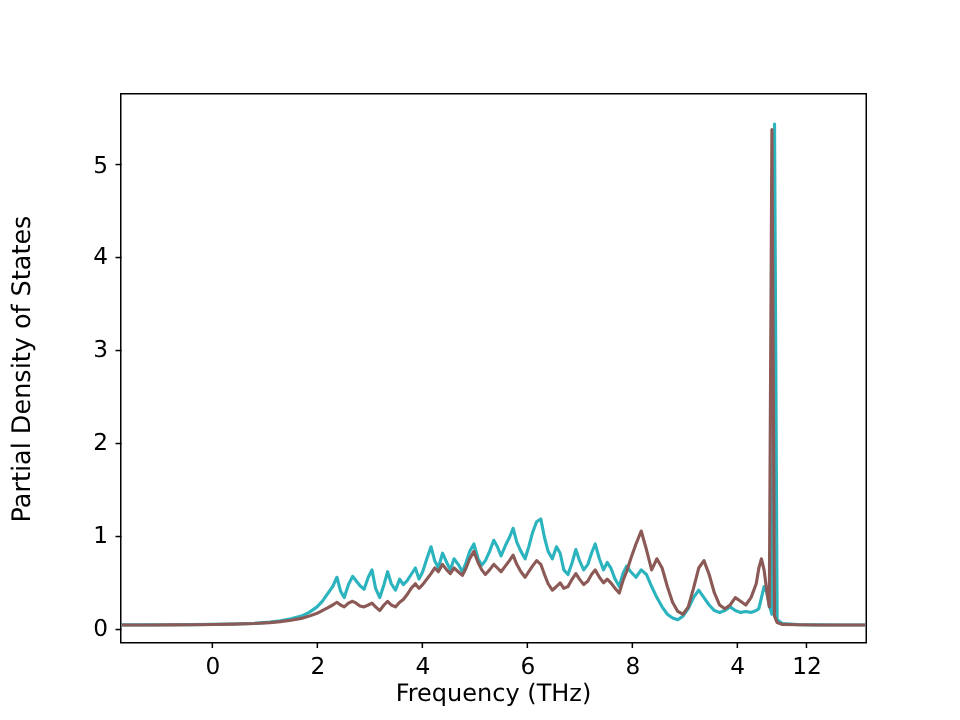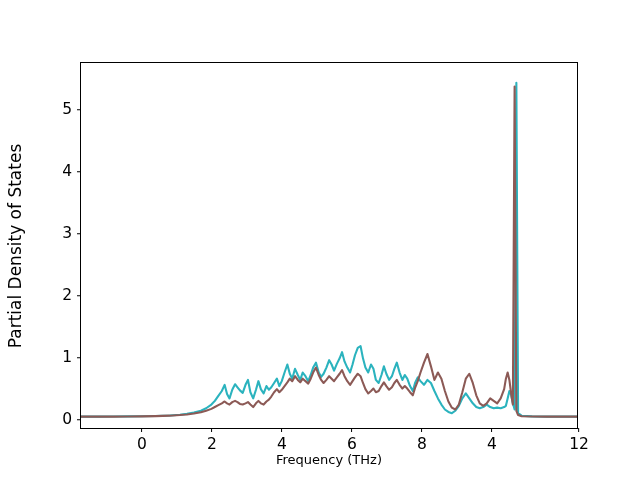--- a/index.html
+++ b/index.html
@@ -76,21 +76,21 @@
     color: #000;
     margin-top: 3px;
   }
   
   #xlabel {
     position: absolute;
     left: 80px;
     width: 498px;
     top: 452px;
     text-align: center;
-    font-size: 13px;
+    font-size: 16px;
     color: #000;
   }
   #ylabel {
     position: absolute;
     left: 0px;
     top: 62px;
     height: 367px;
     width: 30px;
     display: flex;
     align-items: center;
@@ -141,21 +141,21 @@
         <div class="xtick-label">6</div>
       </div>
       <div class="xtick-wrap" style="left: 340.866px;">
         <div class="xtick-mark"></div>
         <div class="xtick-label">8</div>
       </div>
       <div class="xtick-wrap" style="left: 410.859px;">
         <div class="xtick-mark"></div>
         <div class="xtick-label">4</div>
       </div>
-      <div class="xtick-wrap" style="left: 498px;">
+      <div class="xtick-wrap" style="left: 457px;">
         <div class="xtick-mark"></div>
         <div class="xtick-label">12</div>
       </div>
     </div>
 
   <div id="xlabel">
     <span>Frequency (THz)</span>
   </div>
 
 </div>

